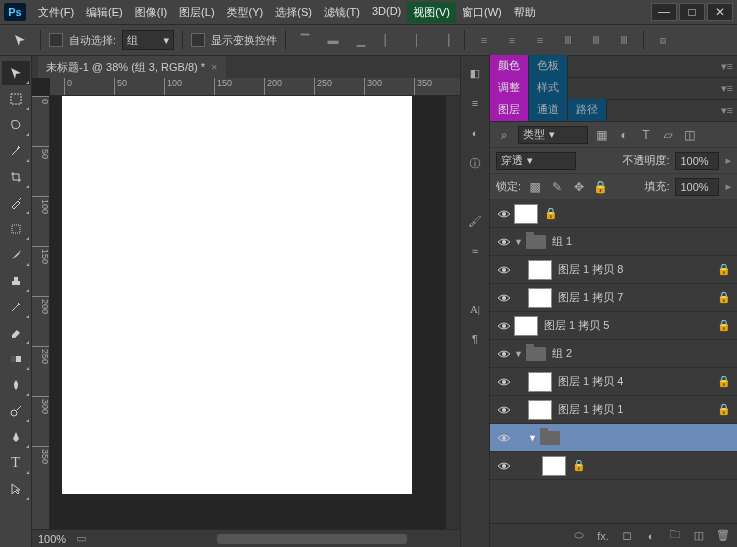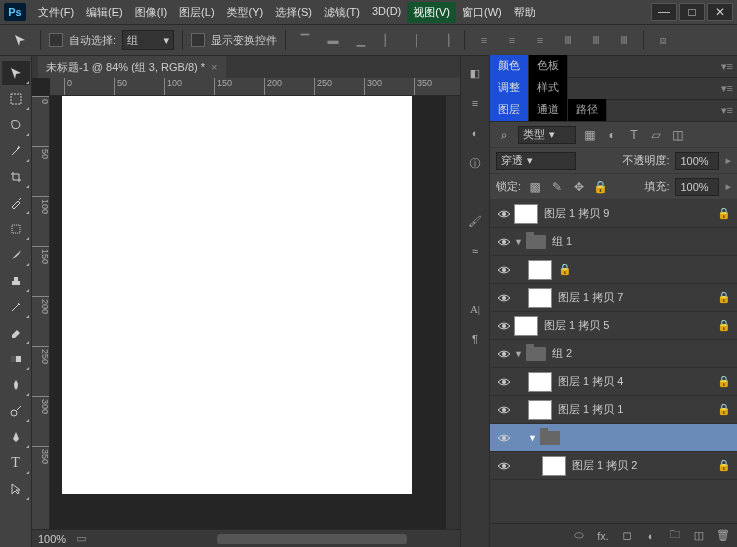--- a/index.html
+++ b/index.html
@@ -33,22 +33,22 @@
 .white-canvas { position: absolute; left: 12px; top: 0; width: 350px; height: 398px; background: #fff; }
 .zoom-bar { height: 18px; background: #383838; border-top: 1px solid #2a2a2a; display: flex; align-items: center; padding: 0 6px; gap: 10px; font-size: 10px; }
 .scrollbar-h { height: 14px; background: #383838; margin: 0 14px 0 60px; position: relative; }
 .scrollbar-thumb { position: absolute; left: 60px; width: 190px; height: 10px; background: #555; border-radius: 3px; top: 2px; }
 .timeline { height: 20px; background: #383838; border-top: 1px solid #2a2a2a; padding: 3px 8px; font-size: 10px; }
 .mid-strip { width: 30px; background: #383838; border-left: 1px solid #2a2a2a; border-right: 1px solid #2a2a2a; display: flex; flex-direction: column; align-items: center; padding-top: 6px; gap: 8px; }
 .mid-icon { width: 22px; height: 22px; display: flex; align-items: center; justify-content: center; color: #aaa; }
 .mid-gap { height: 20px; }
 .right-panels { width: 247px; background: #424242; display: flex; flex-direction: column; }
 .panel-tabs { display: flex; height: 22px; background: #383838; border-bottom: 1px solid #2a2a2a; align-items: flex-end; position: relative; }
-.panel-tab { padding: 3px 8px; background: #000000; color: #aaa; font-size: 11px; border-right: 1px solid #2a2a2a; height: 22px; }
-.panel-tab.active { background: #1d4ed8; color: #ddd; }
+.panel-tab { padding: 3px 8px; background: #0c4a6e; color: #aaa; font-size: 11px; border-right: 1px solid #2a2a2a; height: 22px; }
+.panel-tab.active { background: #a21caf; color: #ddd; }
 .panel-menu { position: absolute; right: 4px; top: 4px; color: #888; }
 .panel-body { background: #424242; }
 .panel-row { height: 26px; display: flex; align-items: center; padding: 0 6px; gap: 6px; border-bottom: 1px solid #383838; }
 .mini-dropdown { height: 18px; background: #333; border: 1px solid #222; display: flex; align-items: center; padding: 0 4px; gap: 4px; }
 .small-icon { width: 16px; height: 16px; display: flex; align-items: center; justify-content: center; color: #aaa; font-size: 12px; }
 .layers-list { flex: 1; overflow-y: auto; background: #3a3a3a; }
 .layer-row { height: 28px; display: flex; align-items: center; border-bottom: 1px solid #2f2f2f; padding-left: 4px; }
 .layer-row.selected { background: #6a8bb8; }
 .layer-row.selected * { color: #fff; }
 .eye { width: 20px; display: flex; justify-content: center; }
@@ -226,21 +226,21 @@
         <svg width="14" height="14">
           <path d="M3 2 L3 12 L6 9 L9 12 L10 10 L7 8 L11 8 Z" fill="none" stroke="#ccc"></path>
         </svg>
         <span class="tool-tri"></span>
       </div>
   </div>
 
   <div class="doc-area">
     <div class="doc-tab-bar">
       <div class="doc-tab">
-        <span>未标题-1 @ 84% (组 3, RGB/8) *</span>
+        <span>未标题-1 @ 38% (组 3, RGB/8) *</span>
         <span style="color:#888">×</span>
       </div>
     </div>
     <div>
       <div class="ruler-h" id="ruler-h">
           <div class="ruler-tick-h" style="left: 14px;">0</div>
           <div class="ruler-tick-h" style="left: 64px;">50</div>
           <div class="ruler-tick-h" style="left: 114px;">100</div>
           <div class="ruler-tick-h" style="left: 164px;">150</div>
           <div class="ruler-tick-h" style="left: 214px;">200</div>
@@ -301,21 +301,21 @@
     <div class="panel-tabs">
       <div class="panel-tab active">图层</div>
       <div class="panel-tab">通道</div>
       <div class="panel-tab">路径</div>
       <span class="panel-menu">▾≡</span>
     </div>
 
     <div class="panel-body">
       <div class="panel-row">
         <span class="small-icon">⌕</span>
-        <div class="mini-dropdown" style="width:58px">
+        <div class="mini-dropdown" style="width:70px">
           <span>类型</span>
           <span>▾</span>
         </div>
         <span class="small-icon">▦</span>
         <span class="small-icon">◐</span>
         <span class="small-icon">T</span>
         <span class="small-icon">▱</span>
         <span class="small-icon">◫</span>
       </div>
       <div class="panel-row">
@@ -345,21 +345,20 @@
 
     <div class="layers-list" id="layers-list">
         <div class="layer-row">
           <span class="eye">
             <svg class="eye-svg" viewBox="0 0 14 10">
               <path d="M1 5 Q7 -1 13 5 Q7 11 1 5" fill="none" stroke="#ccc"></path>
               <circle cx="7" cy="5" r="2" fill="#ccc"></circle>
             </svg>
           </span>
           <span class="layer-thumb"></span>
-          <span class="layer-name">图层 1 拷贝 9</span>
           <span class="layer-lock">🔒</span>
         </div>
         <div class="layer-row">
           <span class="eye">
             <svg class="eye-svg" viewBox="0 0 14 10">
               <path d="M1 5 Q7 -1 13 5 Q7 11 1 5" fill="none" stroke="#ccc"></path>
               <circle cx="7" cy="5" r="2" fill="#ccc"></circle>
             </svg>
           </span>
           <span class="folder-arrow">▼</span>
@@ -369,20 +368,21 @@
         </div>
         <div class="layer-row">
           <span class="eye">
             <svg class="eye-svg" viewBox="0 0 14 10">
               <path d="M1 5 Q7 -1 13 5 Q7 11 1 5" fill="none" stroke="#ccc"></path>
               <circle cx="7" cy="5" r="2" fill="#ccc"></circle>
             </svg>
           </span>
           <span class="indent"></span>
           <span class="layer-thumb"></span>
+          <span class="layer-name">图层 1 拷贝 8</span>
           <span class="layer-lock">🔒</span>
         </div>
         <div class="layer-row">
           <span class="eye">
             <svg class="eye-svg" viewBox="0 0 14 10">
               <path d="M1 5 Q7 -1 13 5 Q7 11 1 5" fill="none" stroke="#ccc"></path>
               <circle cx="7" cy="5" r="2" fill="#ccc"></circle>
             </svg>
           </span>
           <span class="indent"></span>
@@ -452,21 +452,20 @@
         <div class="layer-row">
           <span class="eye">
             <svg class="eye-svg" viewBox="0 0 14 10">
               <path d="M1 5 Q7 -1 13 5 Q7 11 1 5" fill="none" stroke="#ccc"></path>
               <circle cx="7" cy="5" r="2" fill="#ccc"></circle>
             </svg>
           </span>
           <span class="indent"></span>
           <span class="indent"></span>
           <span class="layer-thumb"></span>
-          <span class="layer-name">图层 1 拷贝 2</span>
           <span class="layer-lock">🔒</span>
         </div>
       </div>
 
     <div class="layers-bottom">
       <span class="bot-icon">⬭</span>
       <span class="bot-icon">fx.</span>
       <span class="bot-icon">◻</span>
       <span class="bot-icon">◐</span>
       <span class="bot-icon">🗀</span>

